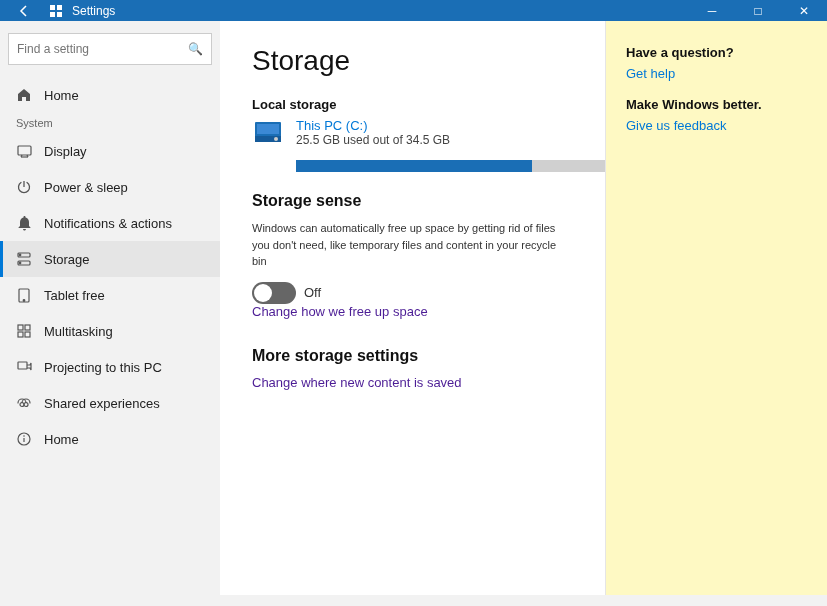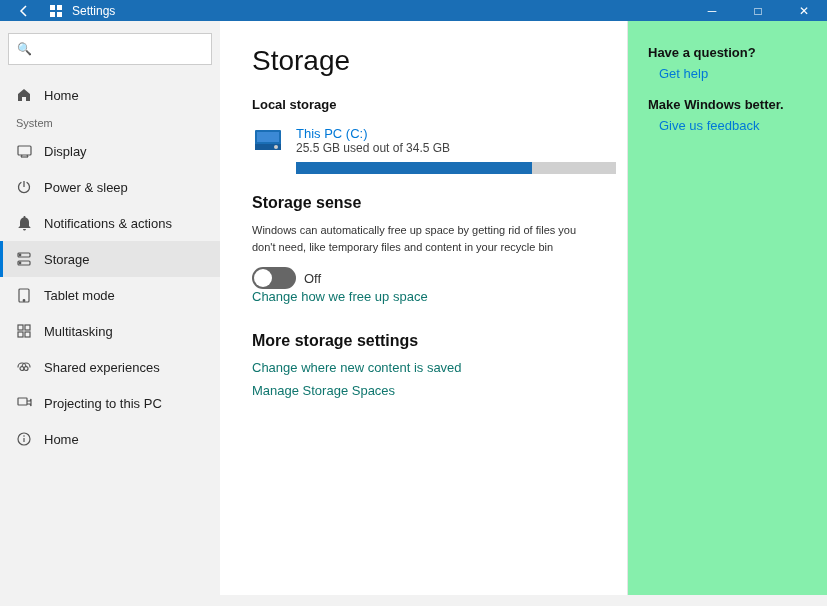--- a/index.html
+++ b/index.html
@@ -145,30 +145,30 @@
     .page-title {
       font-size: 28px;
       font-weight: 300;
       color: #111;
       margin-bottom: 20px;
     }
     .section-title {
       font-size: 13px;
       font-weight: 600;
       color: #111;
-      margin-bottom: 12px;
+      margin-bottom: 4px;
     }
     .storage-bar-container {
       margin-bottom: 20px;
     }
     .storage-drive {
       display: flex;
       align-items: center;
       gap: 12px;
-      margin-bottom: 6px;
+      margin-bottom: 12px;
     }
     .drive-icon {
       width: 32px;
       height: 32px;
       display: flex;
       align-items: center;
       justify-content: center;
       font-size: 22px;
       color: #1a6eb5;
     }
@@ -231,49 +231,48 @@
       background: white;
       position: absolute;
       left: 2px;
     }
     .toggle-label {
       font-size: 13px;
       color: #333;
     }
     .link-item {
       display: block;
-      color: #0f766e;
+      color: #4c1d95;
       font-size: 13px;
       text-decoration: none;
       cursor: pointer;
       margin-bottom: 8px;
     }
 
     
     .right-panel {
-      width: 200px;
+      width: 222px;
       padding: 24px 20px;
-      background: #86efac;
+      background: #fef9c3;
       border-left: 1px solid #e5e5e5;
       flex-shrink: 0;
     }
     .help-section-title {
       font-size: 13px;
       font-weight: 600;
       color: #111;
       margin-bottom: 6px;
     }
     .help-link {
       color: #0078d7;
       font-size: 13px;
       text-decoration: none;
       cursor: pointer;
       display: block;
       margin-bottom: 16px;
-      margin-left: 11px;
     }
   </style>
 </head>
 <body>
 
 <div class="titlebar">
   <div class="titlebar-left">
     <div class="titlebar-back">
       <svg width="12" height="12" viewBox="0 0 12 12" fill="white">
         <path d="M8 1L3 6L8 11" stroke="white" stroke-width="1.5" fill="none"></path>
@@ -293,20 +292,21 @@
     <div class="titlebar-btn">─</div>
     <div class="titlebar-btn">□</div>
     <div class="titlebar-btn close">✕</div>
   </div>
 </div>
 
 <div class="app-container">
 
   <div class="sidebar">
     <div class="sidebar-search">
+      <input type="text" placeholder="Find a setting" style="">
       <span class="sidebar-search-icon">🔍</span>
     </div>
 
     <div class="sidebar-item">
       <span class="sidebar-item-icon">
         <svg width="14" height="14" viewBox="0 0 14 14" fill="#555">
           <path d="M7 1L1 6V13H5V9H9V13H13V6Z"></path>
         </svg>
       </span>
       <span class="sidebar-item-label">Home</span>
@@ -359,55 +359,55 @@
       <span class="sidebar-item-label">Storage</span>
     </div>
 
     <div class="sidebar-item">
       <span class="sidebar-item-icon">
         <svg width="12" height="15" viewBox="0 0 12 15" fill="none" stroke="#555" stroke-width="1.2">
           <rect x="1" y="1" width="10" height="13" rx="1"></rect>
           <circle cx="6" cy="12.5" r="0.8" fill="#555"></circle>
         </svg>
       </span>
-      <span class="sidebar-item-label">Tablet mode</span>
+      <span class="sidebar-item-label">Tablet free</span>
     </div>
 
     <div class="sidebar-item">
       <span class="sidebar-item-icon">
         <svg width="14" height="14" viewBox="0 0 14 14" fill="none" stroke="#555" stroke-width="1.2">
           <rect x="1" y="1" width="5" height="5"></rect>
           <rect x="8" y="1" width="5" height="5"></rect>
           <rect x="1" y="8" width="5" height="5"></rect>
           <rect x="8" y="8" width="5" height="5"></rect>
         </svg>
       </span>
       <span class="sidebar-item-label">Multitasking</span>
     </div>
 
     <div class="sidebar-item">
       <span class="sidebar-item-icon">
+        <svg width="15" height="12" viewBox="0 0 15 12" fill="none" stroke="#555" stroke-width="1.2">
+          <rect x="1" y="1" width="9" height="7" rx="0.5"></rect>
+          <path d="M10 4H13L14 2V9L13 7H10"></path>
+        </svg>
+      </span>
+      <span class="sidebar-item-label">Projecting to this PC</span>
+    </div>
+
+    <div class="sidebar-item">
+      <span class="sidebar-item-icon">
         <svg width="14" height="10" viewBox="0 0 14 10" fill="none" stroke="#555" stroke-width="1.2">
           <path d="M1 5C1 2.8 2.8 1 5 1S9 2.8 9 5" stroke-linecap="round"></path>
           <path d="M5 5C5 2.8 6.8 1 9 1S13 2.8 13 5" stroke-linecap="round"></path>
           <ellipse cx="5" cy="6.5" rx="2" ry="2"></ellipse>
           <ellipse cx="9" cy="6.5" rx="2" ry="2"></ellipse>
         </svg>
       </span>
       <span class="sidebar-item-label">Shared experiences</span>
-    </div>
-
-    <div class="sidebar-item">
-      <span class="sidebar-item-icon">
-        <svg width="15" height="12" viewBox="0 0 15 12" fill="none" stroke="#555" stroke-width="1.2">
-          <rect x="1" y="1" width="9" height="7" rx="0.5"></rect>
-          <path d="M10 4H13L14 2V9L13 7H10"></path>
-        </svg>
-      </span>
-      <span class="sidebar-item-label">Projecting to this PC</span>
     </div>
 
     <div class="sidebar-item">
       <span class="sidebar-item-icon">
         <svg width="14" height="14" viewBox="0 0 14 14" fill="none" stroke="#555" stroke-width="1.2">
           <circle cx="7" cy="7" r="6"></circle>
           <line x1="7" y1="6" x2="7" y2="10"></line>
           <circle cx="7" cy="4" r="0.8" fill="#555" stroke="none"></circle>
         </svg>
       </span>
@@ -447,21 +447,20 @@
       <div class="toggle">
         <div class="toggle-knob"></div>
       </div>
       <span class="toggle-label">Off</span>
     </div>
 
     <a class="link-item">Change how we free up space</a>
 
     <div class="section-heading" style="margin-top:28px;">More storage settings</div>
     <a class="link-item">Change where new content is saved</a>
-    <a class="link-item">Manage Storage Spaces</a>
   </div>
 
   <div class="right-panel">
     <div class="help-section-title">Have a question?</div>
     <a class="help-link">Get help</a>
     <div class="help-section-title">Make Windows better.</div>
     <a class="help-link">Give us feedback</a>
   </div>
 
 </div>

